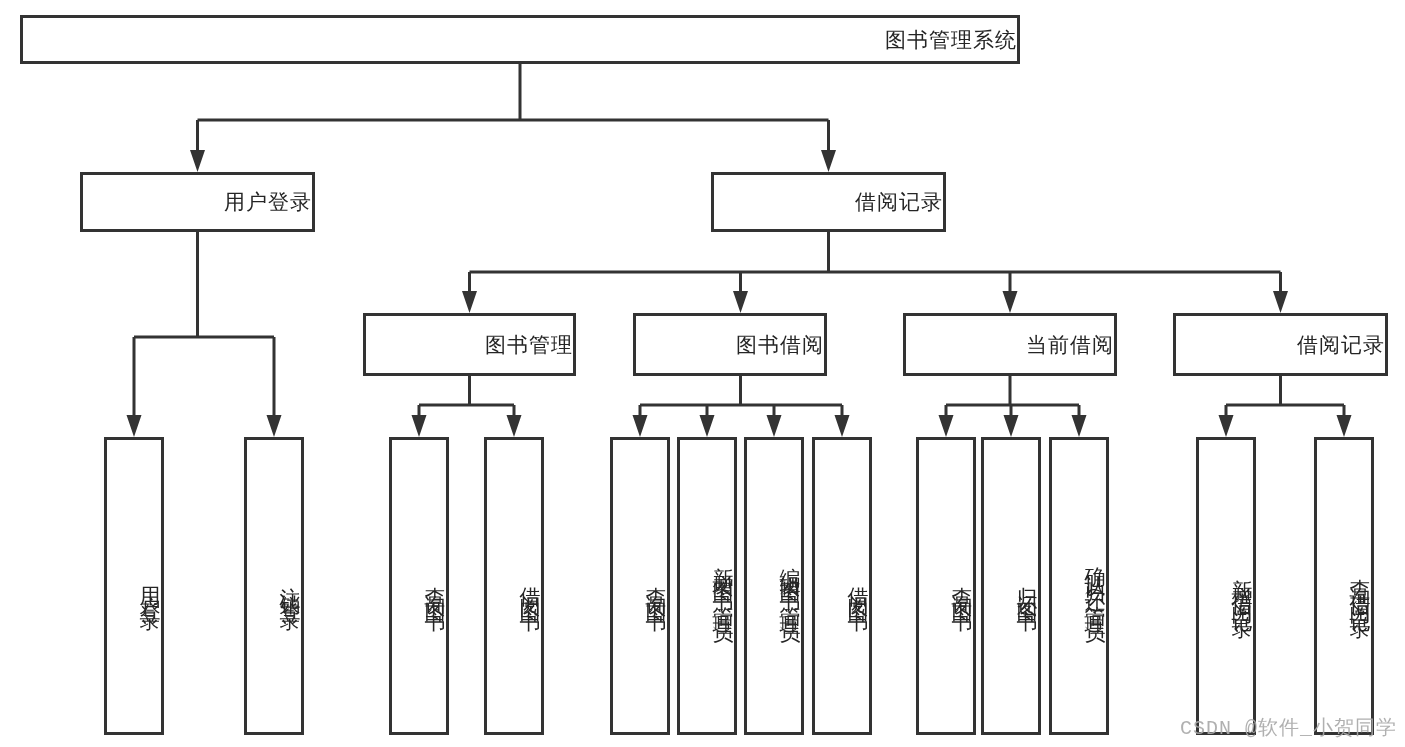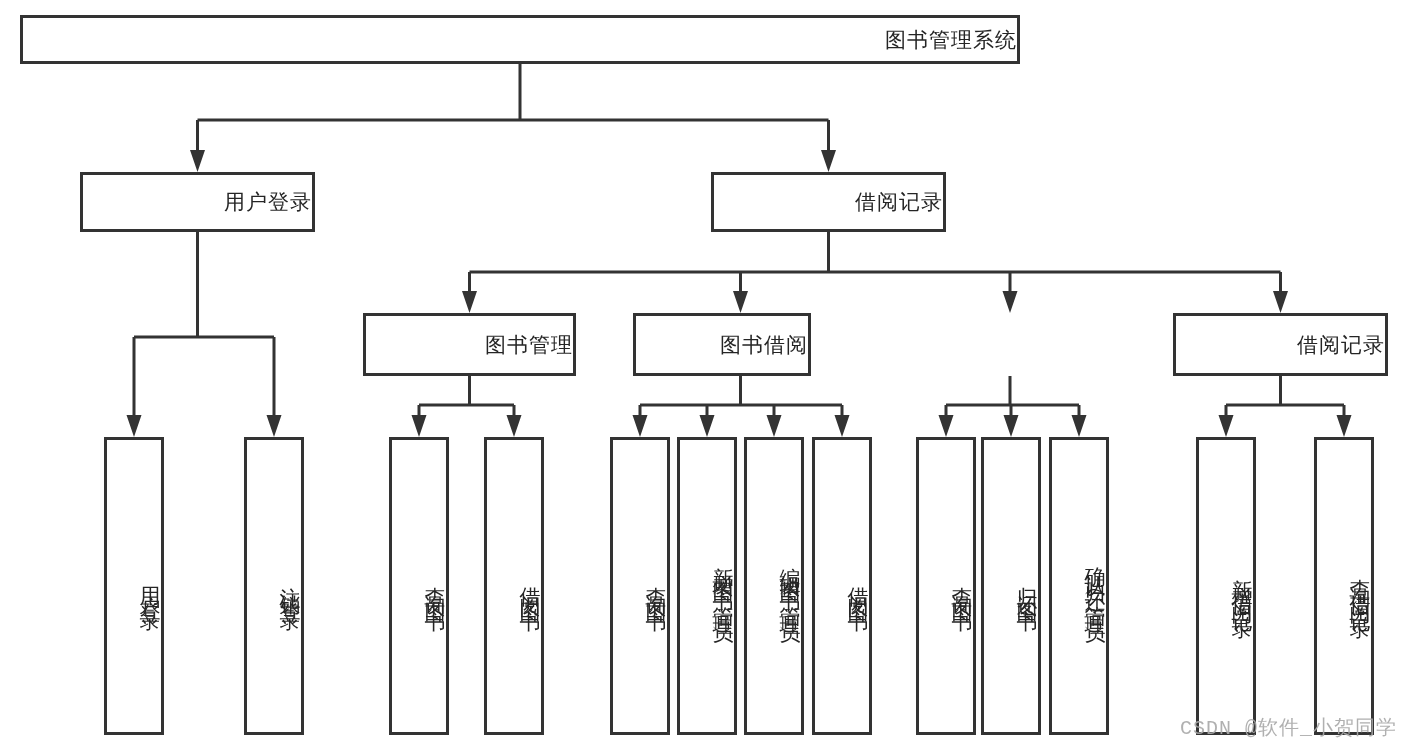--- a/index.html
+++ b/index.html
@@ -83,22 +83,25 @@
   <div class="box h" style="left:80px;top:172px;width:235px;height:60px">
     <span>用户登录</span>
   </div>
   <div class="box h" style="left:711px;top:172px;width:235px;height:60px">
     <span>借阅记录</span>
   </div>
 
   <div class="box h" style="left:363px;top:313px;width:213px;height:63px">
     <span>图书管理</span>
   </div>
-  <div class="box h" style="left:633px;top:313px;width:178px;height:63px">
+  <div class="box h" style="left:633px;top:313px;width:194px;height:63px">
     <span>图书借阅</span>
+  </div>
+  <div class="box h" style="left:903px;top:313px;width:214px;height:63px">
+    <span>当前借阅</span>
   </div>
   <div class="box h" style="left:1173px;top:313px;width:215px;height:63px">
     <span>借阅记录</span>
   </div>
 
   <div class="box v" style="left:104px;top:437px;width:60px;height:298px">
     <span>用户登录</span>
   </div>
   <div class="box v" style="left:244px;top:437px;width:60px;height:298px">
     <span>注销登录</span>

